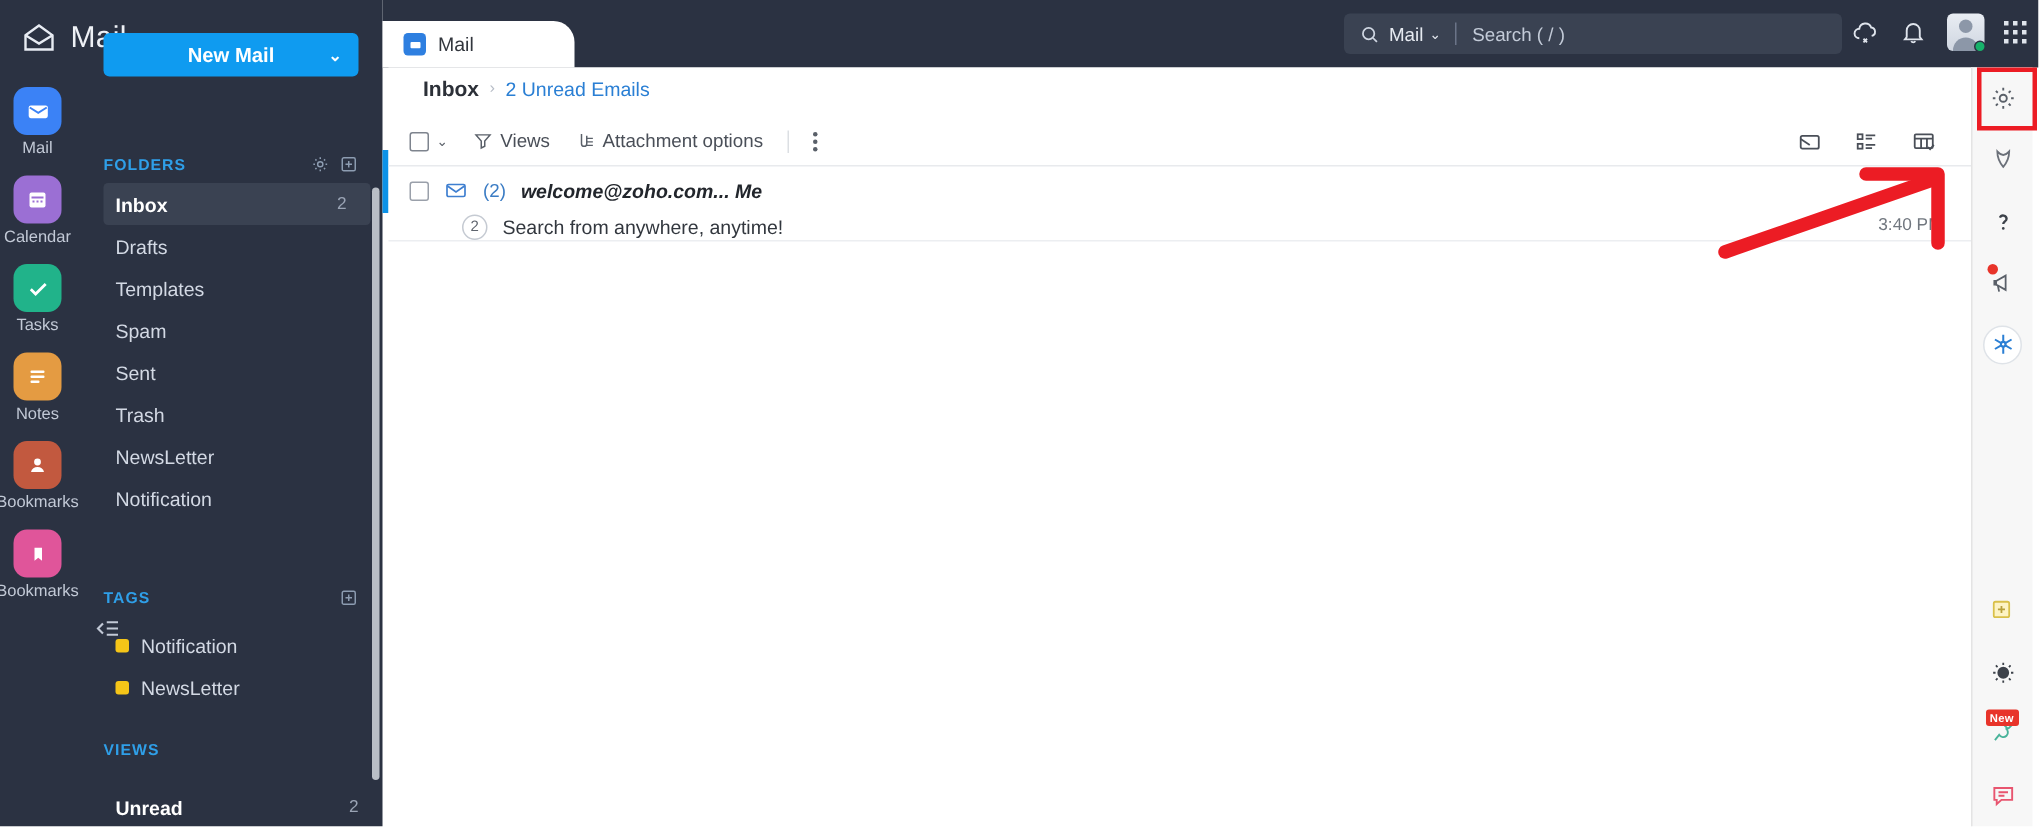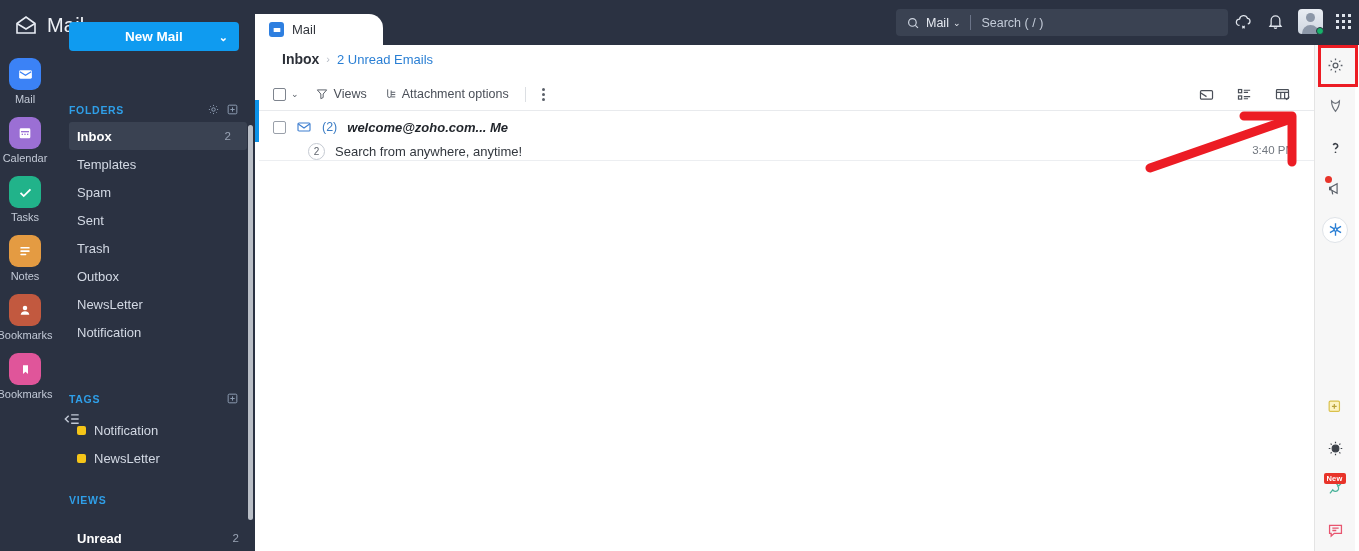--- a/index.html
+++ b/index.html
@@ -371,33 +371,33 @@
             </svg>
         </span>
       </div>
 
       <div class="flist" style="top:122px">
         <div class="frow active">
           <span class="fname">Inbox</span>
           <span class="fcount">2</span>
         </div>
         <div class="frow">
+          <span class="fname">Drafts</span>
+        </div>
+        <div class="frow">
           <span class="fname">Templates</span>
         </div>
         <div class="frow">
           <span class="fname">Spam</span>
         </div>
         <div class="frow">
           <span class="fname">Sent</span>
         </div>
         <div class="frow">
           <span class="fname">Trash</span>
-        </div>
-        <div class="frow">
-          <span class="fname">Outbox</span>
         </div>
         <div class="frow">
           <span class="fname">NewsLetter</span>
         </div>
         <div class="frow">
           <span class="fname">Notification</span>
         </div>
       </div>
 
       <div class="section-head" style="top:392px">

